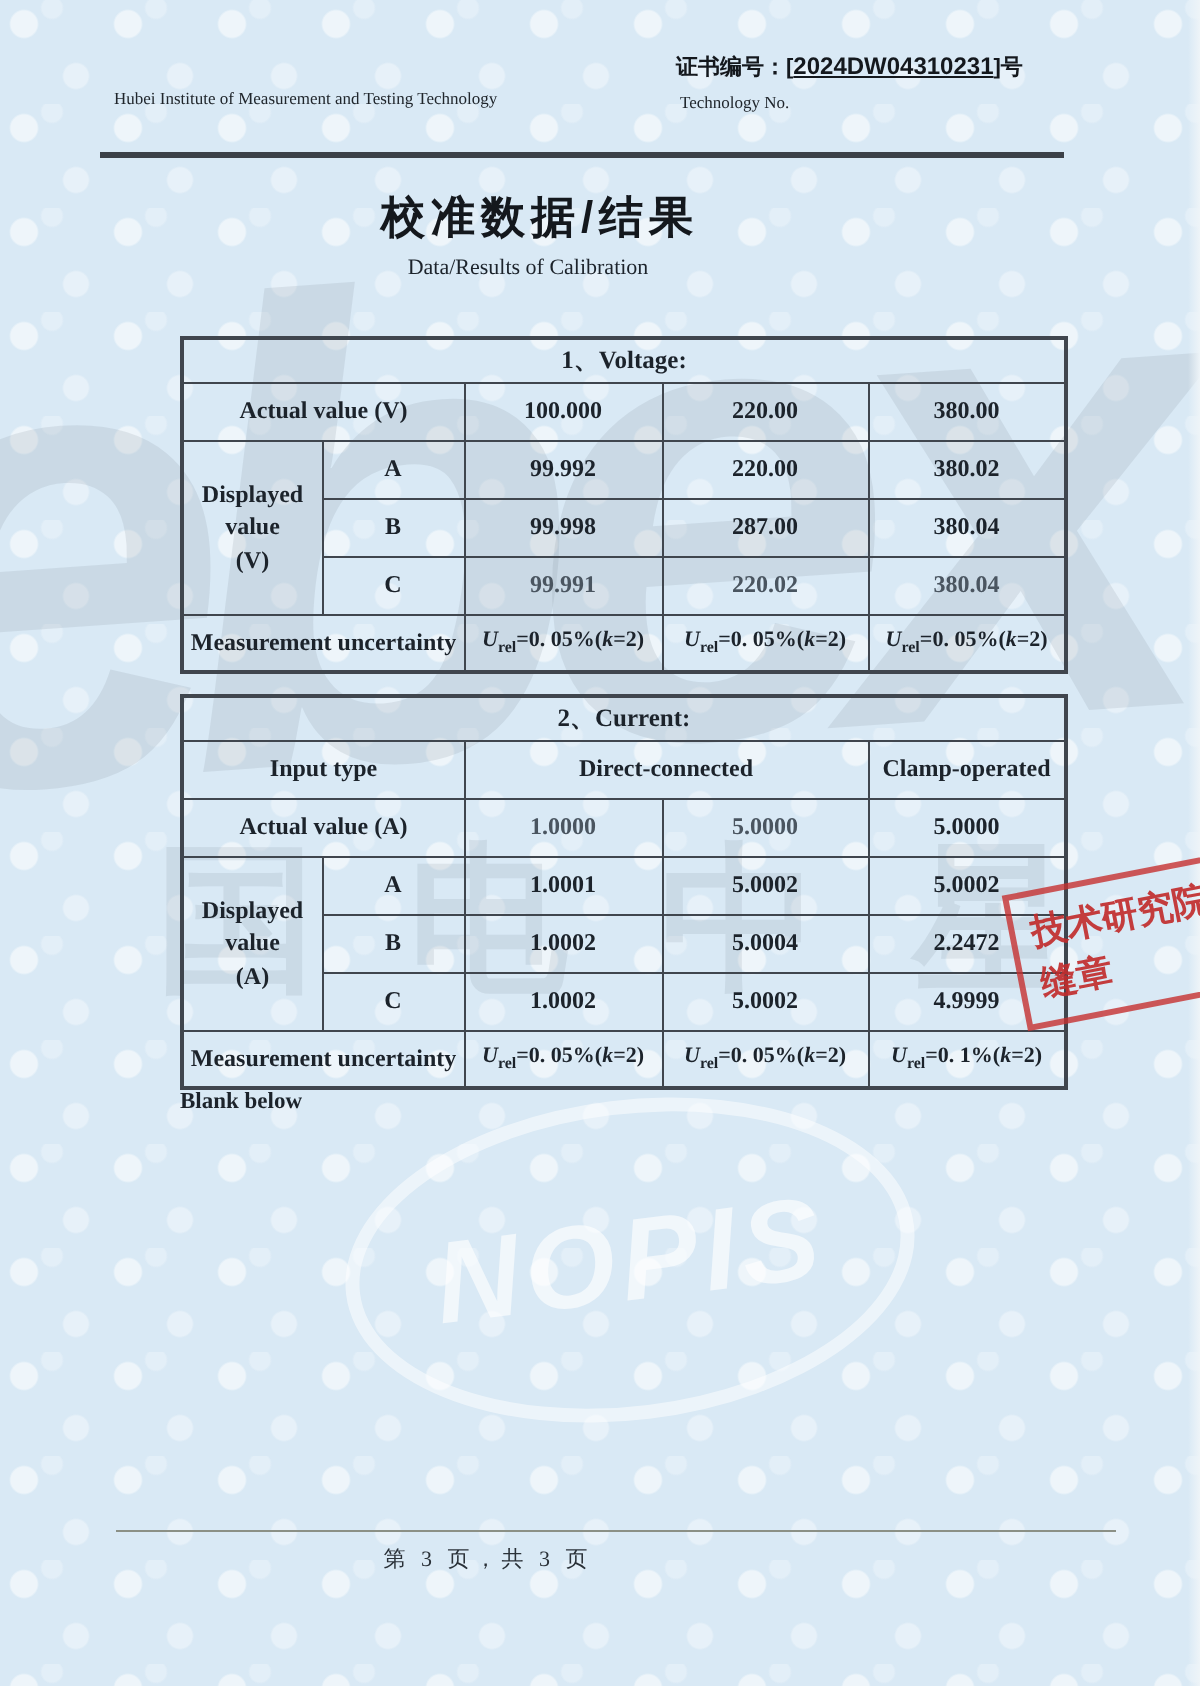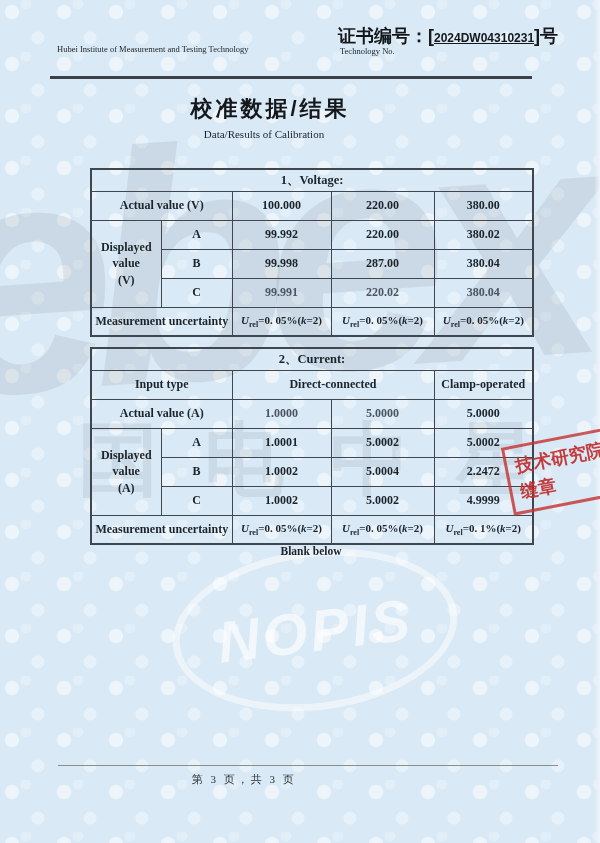--- a/index.html
+++ b/index.html
@@ -54,21 +54,21 @@
     position:absolute;left:56px;top:22px;
     font-family:"Liberation Sans",sans-serif;
     font-size:15px;font-weight:bold;letter-spacing:4.5px;color:#14181d;
     white-space:nowrap;
   }
   .inst-en{
     position:absolute;left:57px;top:44px;
     font-size:8.5px;color:#20262c;white-space:nowrap;
   }
   .cert-block{position:absolute;left:338px;top:24px;white-space:nowrap;}
-  .cert-cn{font-family:"Liberation Sans",sans-serif;font-size:18px;font-weight:bold;color:#14181d;}
+  .cert-cn{font-family:"Liberation Sans",sans-serif;font-size:11px;font-weight:bold;color:#14181d;}
   .cert-num{font-family:"Liberation Sans",sans-serif;font-size:12px;font-weight:bold;color:#14181d;text-decoration:underline;}
   .cert-en{position:absolute;left:340px;top:46px;font-size:8.5px;color:#20262c;}
   .hrule{position:absolute;left:50px;top:76px;width:482px;height:2.5px;background:#3c4148;}
   
   .title-cn{
     position:absolute;left:0;top:94px;width:540px;text-align:center;
     font-family:"Liberation Sans",sans-serif;
     font-size:22px;font-weight:bold;letter-spacing:3px;color:#14181d;
   }
   .title-en{
@@ -91,21 +91,21 @@
   tr.r-label{height:22px;}
   tr.r{height:29px;}
   td.thickb{border-bottom-width:2px;}
   td.preline{white-space:pre-line;line-height:1.35;}
   td.unc{font-size:11px;}
   td.unc i{font-style:italic;}
   td.unc sub{font-size:8px;}
   td.faded{color:#4a5560;}
   .blank-below{
     position:absolute;left:90px;top:545px;width:442px;z-index:2;
-    text-align:center;font-size:11.5px;font-weight:bold;color:#1c232b;
+    text-align:left;font-size:11.5px;font-weight:bold;color:#1c232b;
   }
   
   .seal{
     position:absolute;left:506px;top:432px;z-index:3;
     width:140px;padding:5px 6px 6px 8px;
     border:3px solid rgba(198,48,48,0.8);
     transform:rotate(-11deg);
     font-family:"Liberation Sans",sans-serif;
     font-size:18px;font-weight:bold;line-height:1.45;
     color:rgba(193,44,44,0.92);

